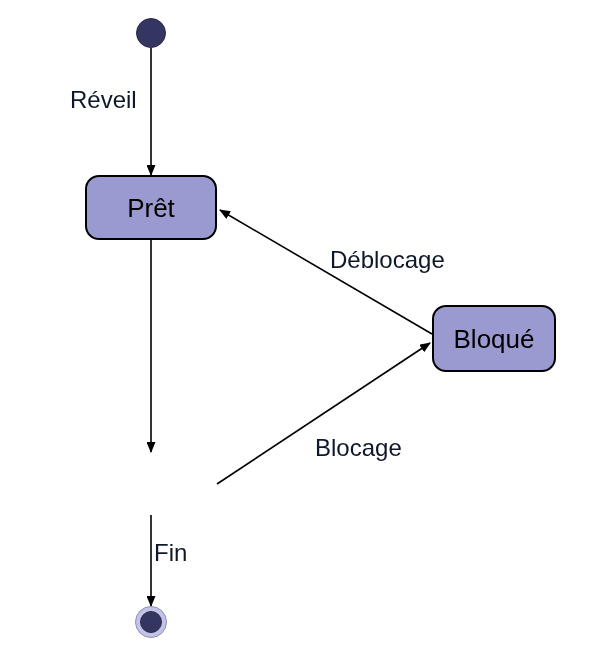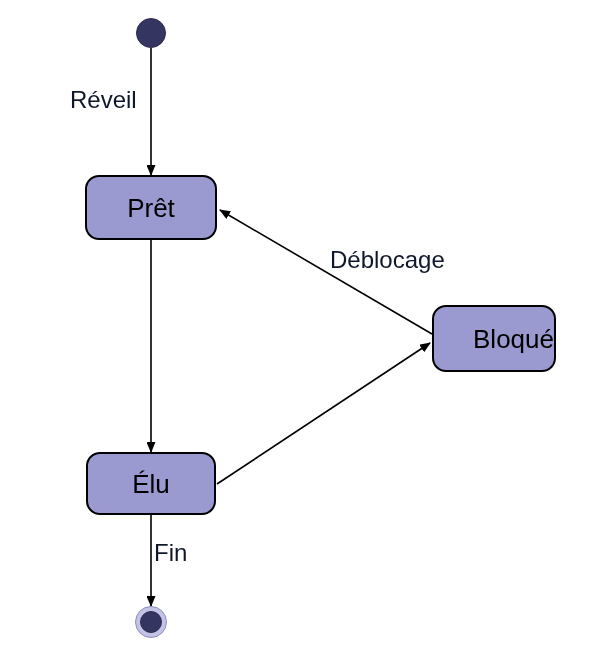--- a/index.html
+++ b/index.html
@@ -89,33 +89,31 @@
 
     <line x1="151" y1="515" x2="151" y2="606" stroke="#000000" stroke-width="1.6" marker-end="url(#arrowhead)"></line>
   </svg>
 
   <div class="pseudo-state" id="initial-state" style="left:136px; top:18px; width:30px; height:30px;"></div>
 
   <div class="state-node" id="state-pret" style="left:85px; top:175px; width:132px; height:65px;">
     <span>Prêt</span>
   </div>
 
-  <div class="state-node" id="state-bloque" style="left:432px; top:305px; width:124px; height:67px;justify-content:flex-end;">
+  <div class="state-node" id="state-bloque" style="left:432px; top:305px; width:124px; height:67px;">
     <span>Bloqué</span>
   </div>
 
-  <div class="state-node" id="state-elu" style="left:86px; top:452px; width:130px; height:63px;">
-    <span>Élu</span>
-  </div>
 
   <div class="pseudo-state" id="final-state-ring" style="left:135px; top:606px; width:32px; height:32px;">
     <div class="pseudo-state" id="final-state-core" style="left:4px; top:4px; width:22px; height:22px; position:absolute;"></div>
   </div>
 
   <div class="edge-label" style="left:70px; top:88px;">Réveil</div>
 
 
+  <div class="edge-label" style="left:315px; top:436px;">Blocage</div>
 
   <div class="edge-label" style="left:330px; top:248px;">Déblocage</div>
 
   <div class="edge-label" style="left:154px; top:541px;">Fin</div>
 
 </div>
 
 </body></html>

